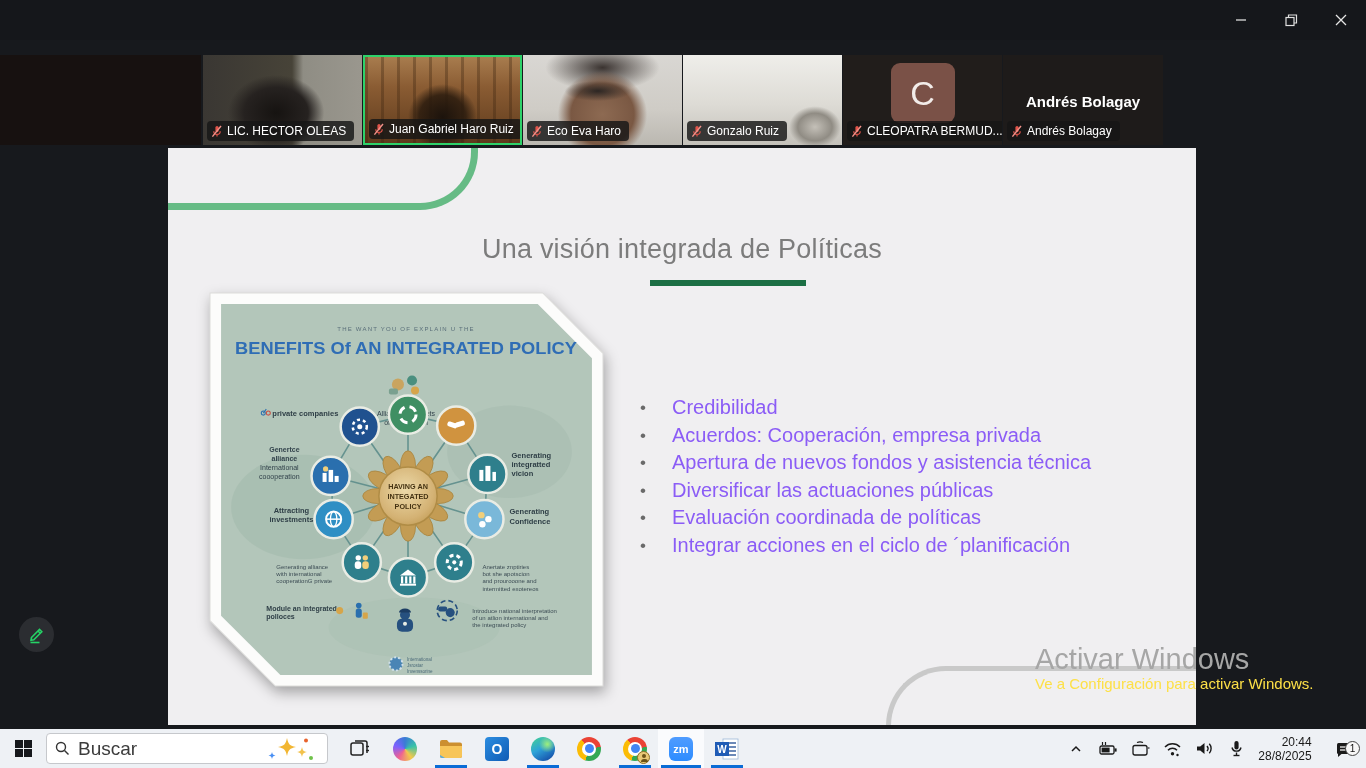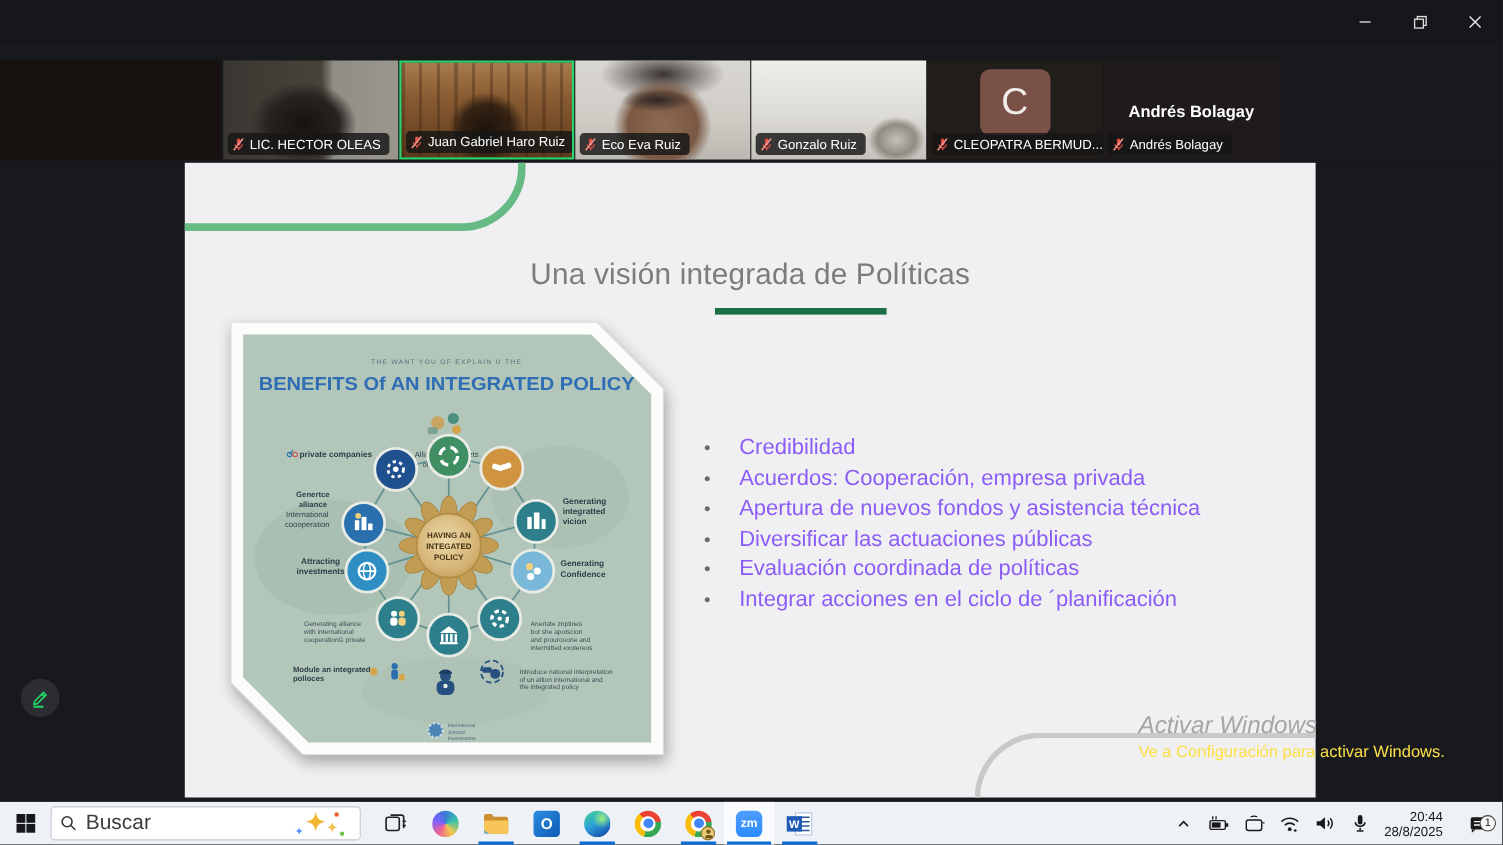--- a/index.html
+++ b/index.html
@@ -56,21 +56,21 @@
       font-size:27px; color:#7c7c7c; letter-spacing:.2px; }
   .title-underline { position:absolute; left:482px; top:132px; width:156px; height:6px; background:#1c6f45; }
   .bullets { position:absolute; left:470px; top:246px; width:462px; list-style:none; }
   .bullets li { position:relative; padding-left:34px; font-size:20px; line-height:27.5px; color:#8b5cf6; }
   .bullets li::before { content:"•"; position:absolute; left:2px; top:0; color:#6a6a6a; font-size:17px; }
   .poster { position:absolute; left:40px; top:143px; width:397px; height:397px;
       filter:drop-shadow(2px 6px 7px rgba(0,0,0,.32)); }
 
   
   .watermark { position:absolute; left:1035px; top:646px; color:#a6a6a6; z-index:5; pointer-events:none; }
-  .watermark .l1 { font-size:22px; line-height:26px;font-style:italic; }
+  .watermark .l1 { font-size:29px; line-height:26px; }
   .watermark .l2 { font-size:15px; line-height:24px; color:#fde047; }
   .annot-btn { position:absolute; left:19px; top:617px; width:35px; height:35px; border-radius:50%;
       background:#2b2d31; display:flex; align-items:center; justify-content:center; cursor:pointer; }
 
   
   .taskbar { position:absolute; left:0; top:729px; width:1366px; height:39px; background:#eef1f5;
       display:flex; align-items:center; }
   .tb-btn { height:39px; display:flex; align-items:center; justify-content:center; cursor:pointer; position:relative; }
   .start { width:46px; }
   .start .grid { width:17px; height:17px; display:grid; grid-template-columns:8px 8px; grid-template-rows:8px 8px; gap:1px; }
@@ -164,21 +164,21 @@
     </div>
 
     <div class="tile t3" style="left:523px; width:159px;">
       <div class="name-tag">
         <svg width="12" height="13" viewBox="0 0 12 13">
             <rect x="4.4" y="1" width="3.2" height="6.2" rx="1.6" fill="#e05349"></rect>
             <path d="M2.8 6.2 a3.2 3.2 0 0 0 6.4 0" fill="none" stroke="#e05349" stroke-width="1.2"></path>
             <line x1="6" y1="9.6" x2="6" y2="11.6" stroke="#e05349" stroke-width="1.2"></line>
             <line x1="1.4" y1="11.6" x2="10" y2="1" stroke="#f2928a" stroke-width="1.4"></line>
           </svg>
-        <span>Eco Eva Ruiz</span>
+        <span>Eco Eva Haro</span>
       </div>
     </div>
 
     <div class="tile t4" style="left:683px; width:159px;">
       <div class="name-tag">
         <svg width="12" height="13" viewBox="0 0 12 13">
             <rect x="4.4" y="1" width="3.2" height="6.2" rx="1.6" fill="#e05349"></rect>
             <path d="M2.8 6.2 a3.2 3.2 0 0 0 6.4 0" fill="none" stroke="#e05349" stroke-width="1.2"></path>
             <line x1="6" y1="9.6" x2="6" y2="11.6" stroke="#e05349" stroke-width="1.2"></line>
             <line x1="1.4" y1="11.6" x2="10" y2="1" stroke="#f2928a" stroke-width="1.4"></line>

